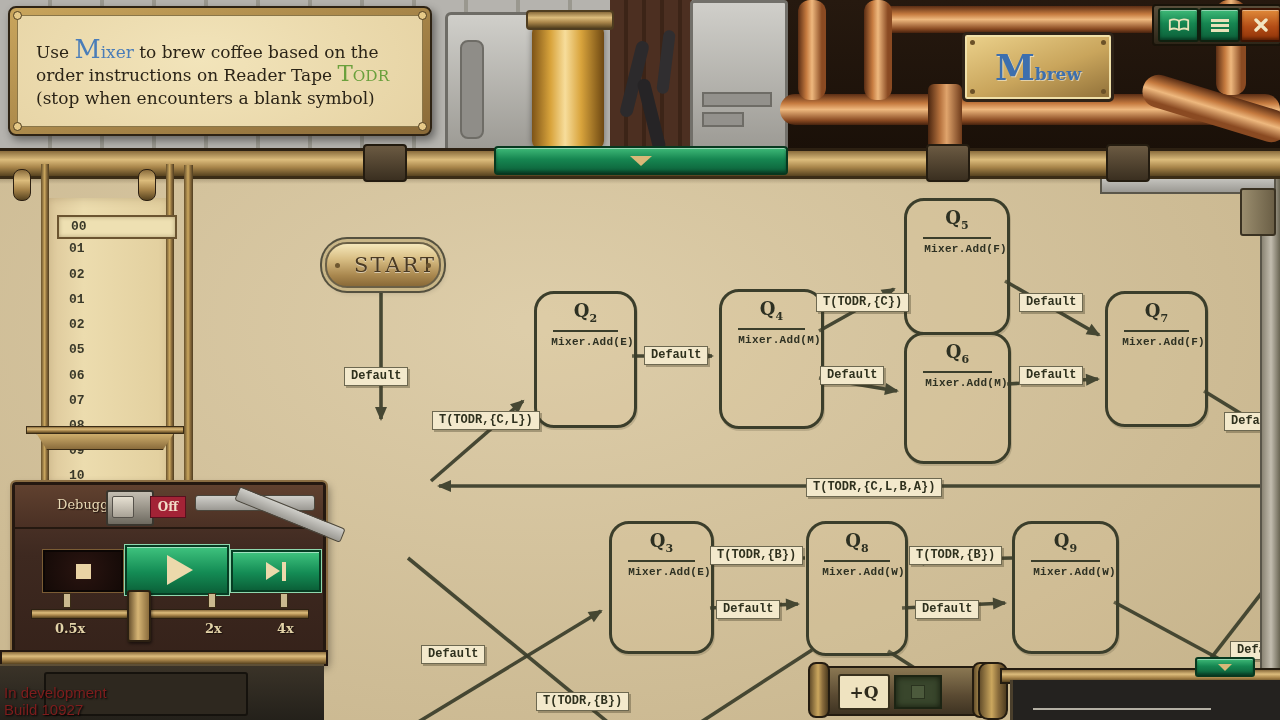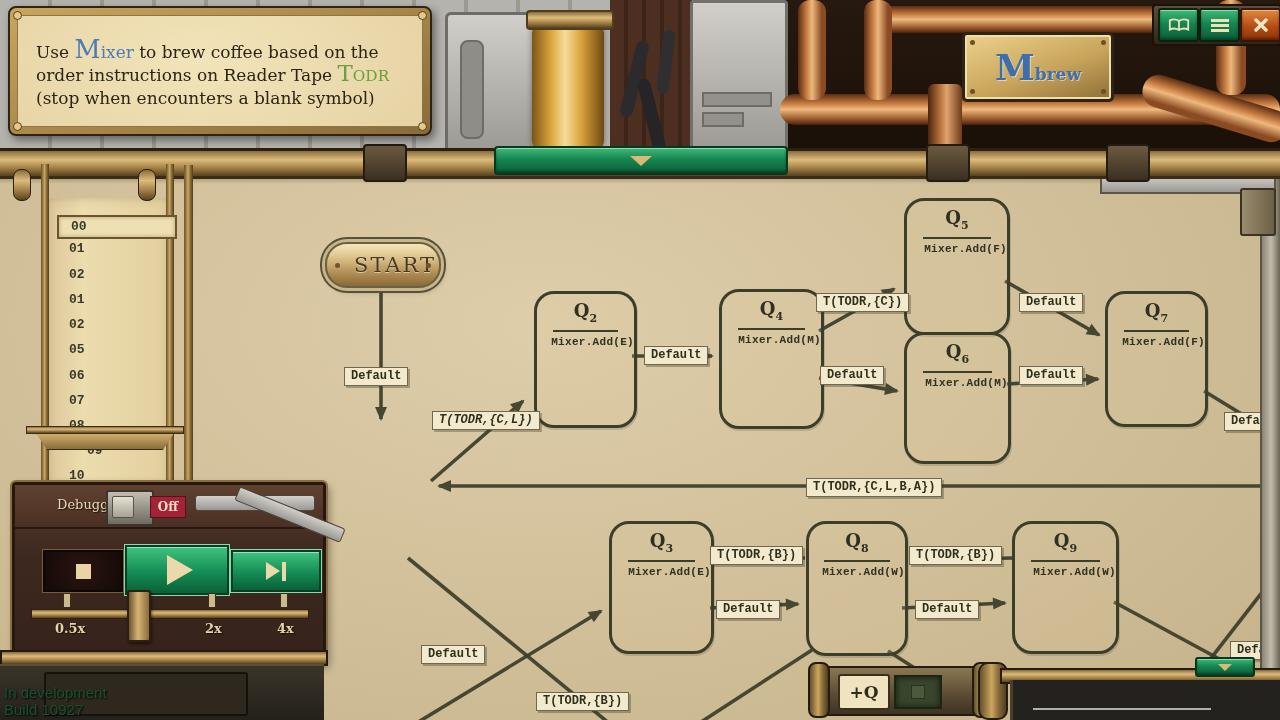--- a/index.html
+++ b/index.html
@@ -114,21 +114,21 @@
     <span class="rule"></span>
     <span class="act">Mixer.Add(W)</span>
   </div>
   <div class="state" style="left:1012px;top:521px;width:101px;height:127px;">
     <span class="tt"><span>Q</span><sub>9</sub></span>
     <span class="rule"></span>
     <span class="act">Mixer.Add(W)</span>
   </div>
 
   <div class="chip" style="left:344px;top:367px;">Default</div>
-  <div class="chip" style="left:432px;top:411px;font-style:italic;">T(TODR,{C,L})</div>
+  <div class="chip" style="left:432px;top:411px;">T(TODR,{C,L})</div>
   <div class="chip" style="left:644px;top:346px;">Default</div>
   <div class="chip" style="left:816px;top:293px;">T(TODR,{C})</div>
   <div class="chip" style="left:820px;top:366px;">Default</div>
   <div class="chip" style="left:1019px;top:293px;">Default</div>
   <div class="chip" style="left:1019px;top:366px;">Default</div>
   <div class="chip" style="left:1224px;top:412px;">Default</div>
   <div class="chip" style="left:806px;top:478px;">T(TODR,{C,L,B,A})</div>
   <div class="chip" style="left:710px;top:546px;">T(TODR,{B})</div>
   <div class="chip" style="left:716px;top:600px;">Default</div>
   <div class="chip" style="left:909px;top:546px;">T(TODR,{B})</div>
@@ -240,21 +240,21 @@
       <span>00</span>
     </div>
     <div class="tape-row chipTxt" style="top:81px;left:57px;"><span>01</span></div>
     <div class="tape-row chipTxt" style="top:107px;left:57px;"><span>02</span></div>
     <div class="tape-row chipTxt" style="top:132px;left:57px;"><span>01</span></div>
     <div class="tape-row chipTxt" style="top:157px;left:57px;"><span>02</span></div>
     <div class="tape-row chipTxt" style="top:182px;left:57px;"><span>05</span></div>
     <div class="tape-row chipTxt" style="top:208px;left:57px;"><span>06</span></div>
     <div class="tape-row chipTxt" style="top:233px;left:57px;"><span>07</span></div>
     <div class="tape-row chipTxt" style="top:258px;left:57px;"><span>08</span></div>
-    <div class="tape-row chipTxt" style="top:283px;left:75px;"><span>09</span></div>
+    <div class="tape-row chipTxt" style="top:283px;left:57px;"><span>09</span></div>
     <div class="tape-row chipTxt" style="top:308px;left:57px;"><span>10</span></div>
 
     <div class="abs brassH" style="left:26px;top:266px;width:156px;height:6px;border:1px solid #3a2c16;"></div>
     <div class="abs" style="left:36px;top:273px;width:136px;height:15px;background:linear-gradient(180deg,#cfae6c,#8a6c3c);border:1px solid #3a2c16;
                 clip-path:polygon(0 0,100% 0,92% 100%,8% 100%);"></div>
 
     <div class="abs brassH" style="left:13px;top:9px;width:16px;height:30px;border-radius:8px;border:1px solid #2c2012;"></div>
     <div class="abs brassH" style="left:138px;top:9px;width:16px;height:30px;border-radius:8px;border:1px solid #2c2012;"></div>
   </div>
 
@@ -296,21 +296,21 @@
                 background:linear-gradient(90deg,#6b5430,#d6b575 45%,#8a6c3c);box-shadow:1px 2px 3px rgba(0,0,0,.5);"></div>
     <span class="speed" style="left:40px;top:136px;">0.5x</span>
     <span class="speed" style="left:190px;top:136px;">2x</span>
     <span class="speed" style="left:262px;top:136px;">4x</span>
   </div>
 
   <div class="abs brassH" style="left:0;top:650px;width:324px;height:12px;z-index:27;border:2px solid #241810;"></div>
   <div class="abs" style="left:0;top:664px;width:324px;height:56px;z-index:27;background:linear-gradient(180deg,#3a3328,#23201a);border-top:2px solid #5d4f36;"></div>
   <div class="abs" style="left:44px;top:672px;width:200px;height:40px;z-index:27;background:#2e281f;border:2px solid #15120d;border-radius:3px;"></div>
   <div class="abs" style="left:4px;top:684px;z-index:28;
-       font:15px/17px 'Liberation Sans','DejaVu Sans',sans-serif;color:#14532d;text-shadow:1px 1px 2px #000;">
+       font:15px/17px 'Liberation Sans','DejaVu Sans',sans-serif;color:#7f1d1d;text-shadow:1px 1px 2px #000;">
     <div>In development</div>
     <div>Build 10927</div>
   </div>
 
   <div class="abs" style="left:806px;top:658px;width:186px;height:62px;z-index:26;">
     <div class="abs" style="left:14px;top:8px;width:158px;height:46px;background:linear-gradient(180deg,#8a7752,#5a4a32 60%,#3e3322);border:2px solid #241c10;border-radius:4px;"></div>
     <div class="abs brassV" style="left:2px;top:4px;width:18px;height:52px;border-radius:8px;border:2px solid #241c10;"></div>
     <div class="abs brassV" style="left:166px;top:4px;width:18px;height:52px;border-radius:8px;border:2px solid #241c10;"></div>
     <div class="abs" style="left:32px;top:16px;width:48px;height:32px;background:#efe3c0;border:2px solid #38301d;border-radius:3px;display:flex;align-items:center;justify-content:center;">
       <span style="font:bold 17px 'DejaVu Serif',serif;color:#2e2a1c;">+Q</span>

